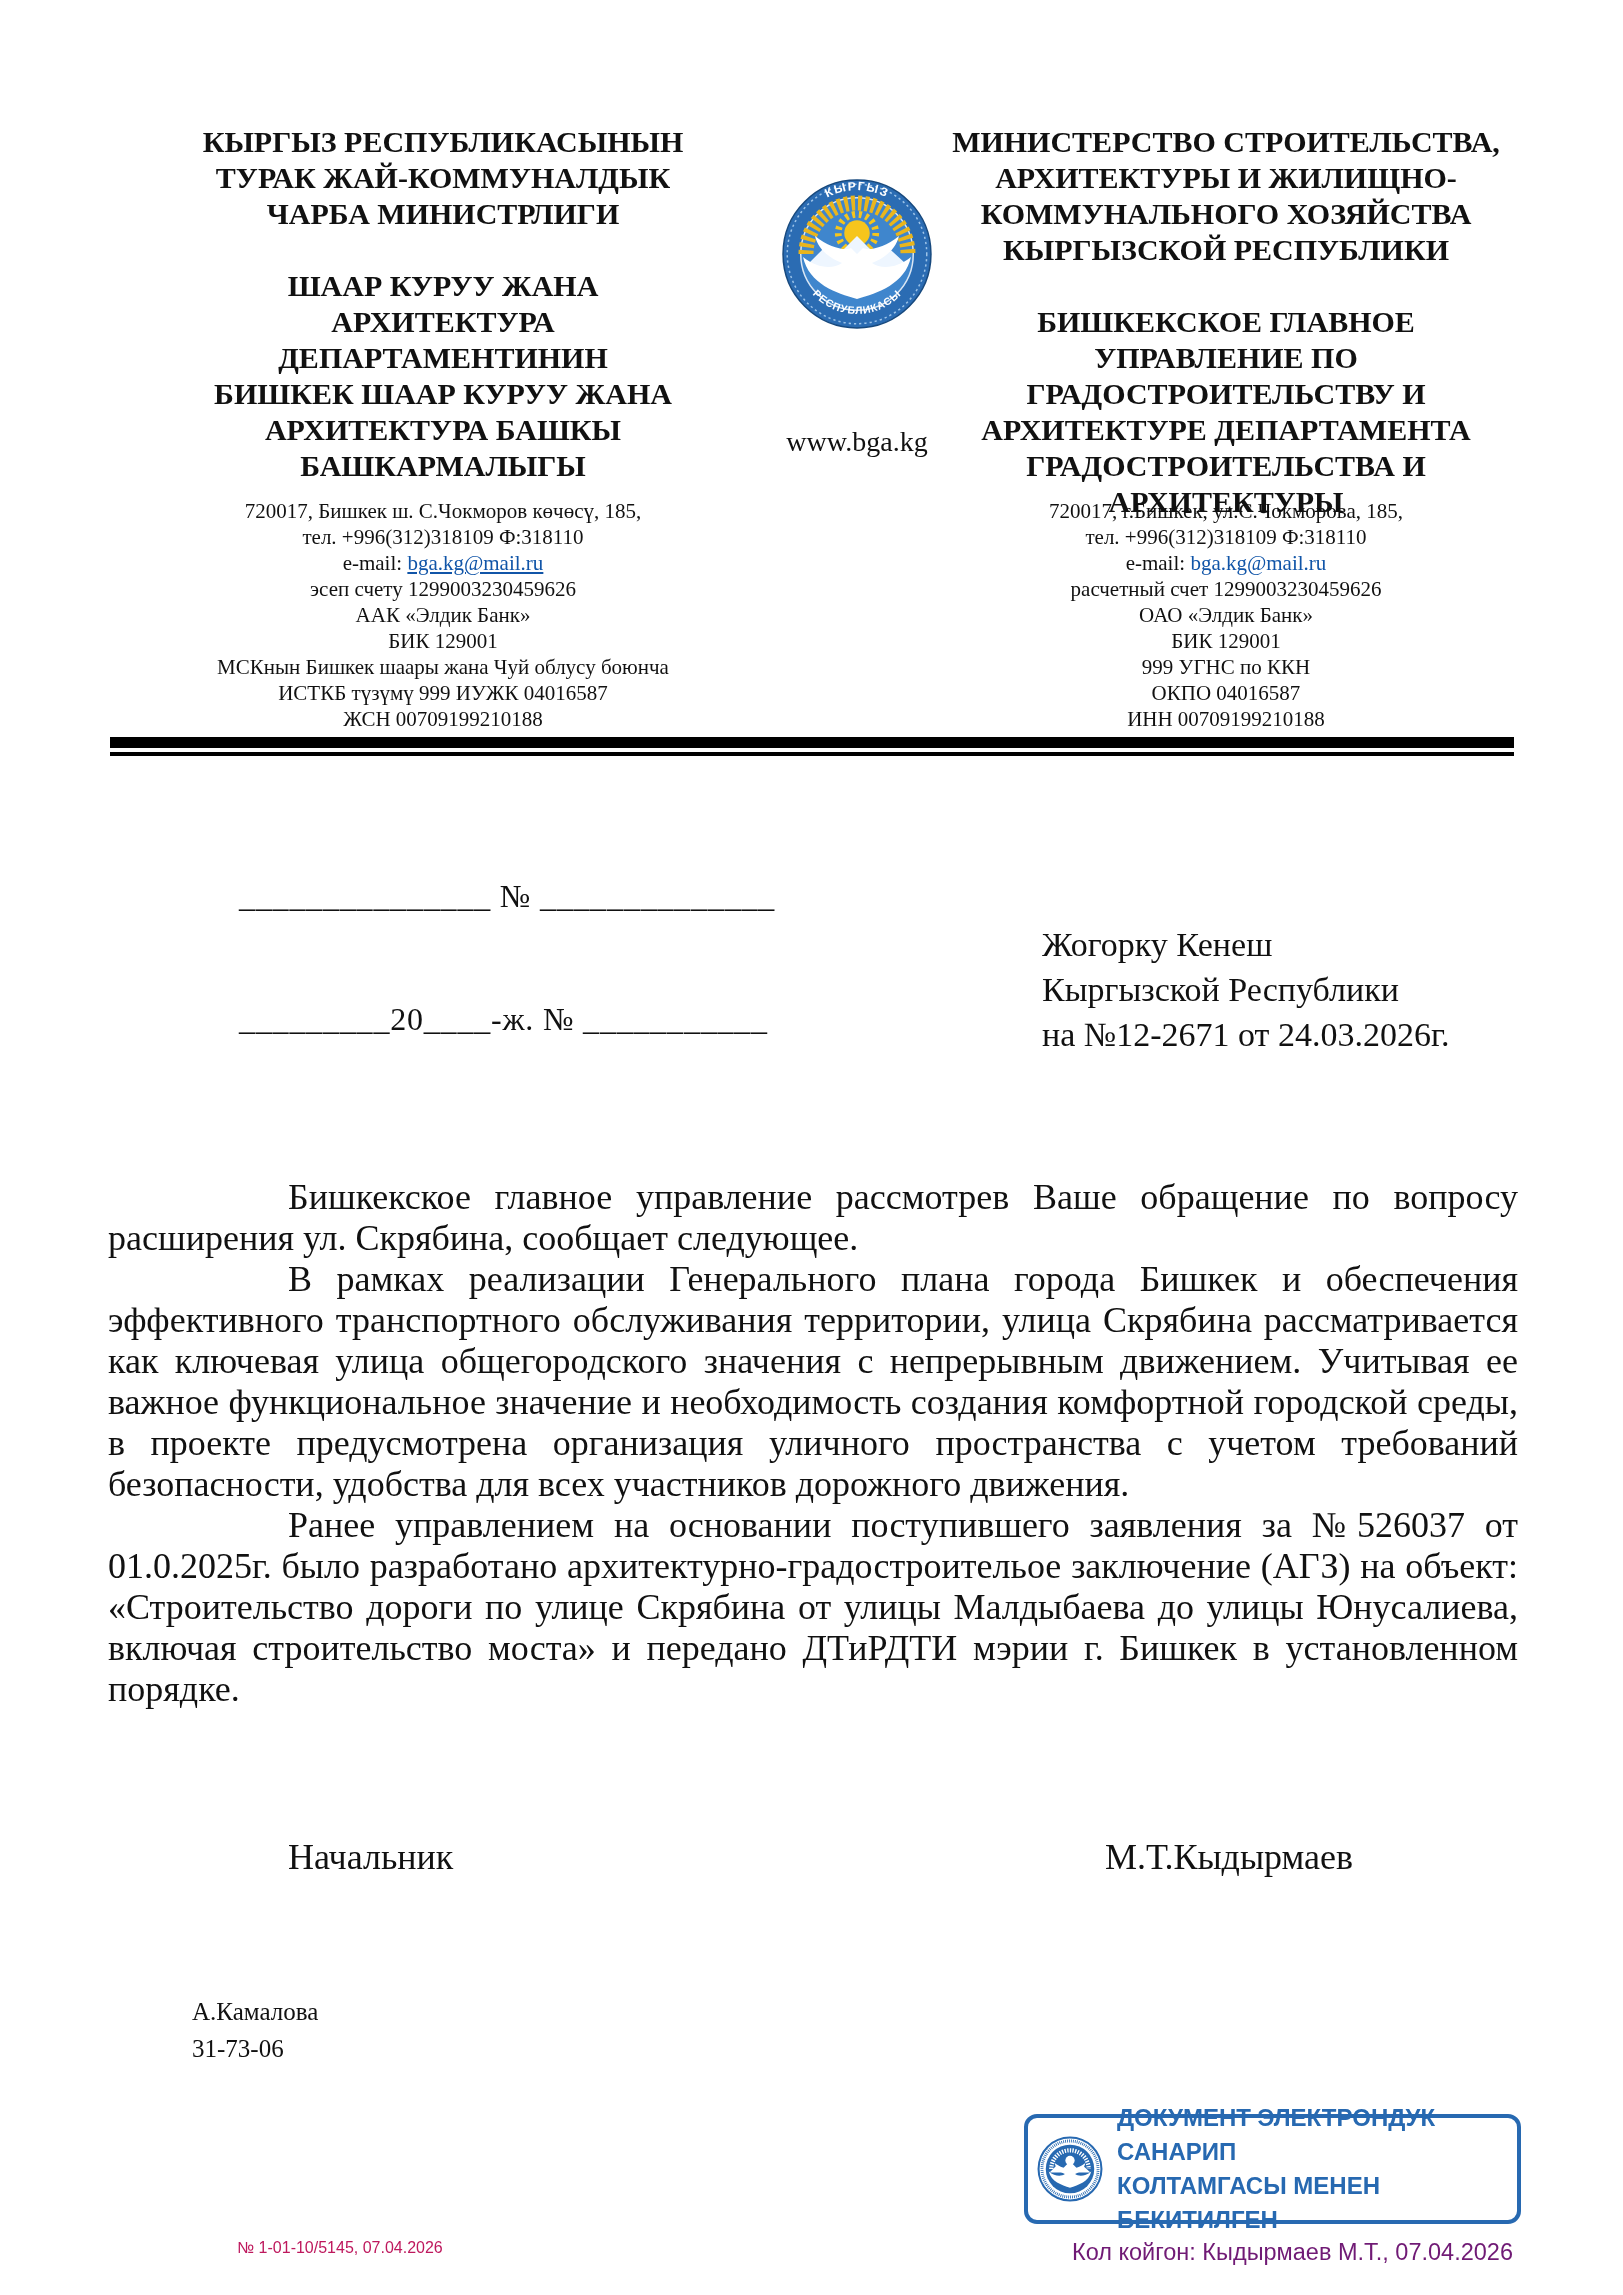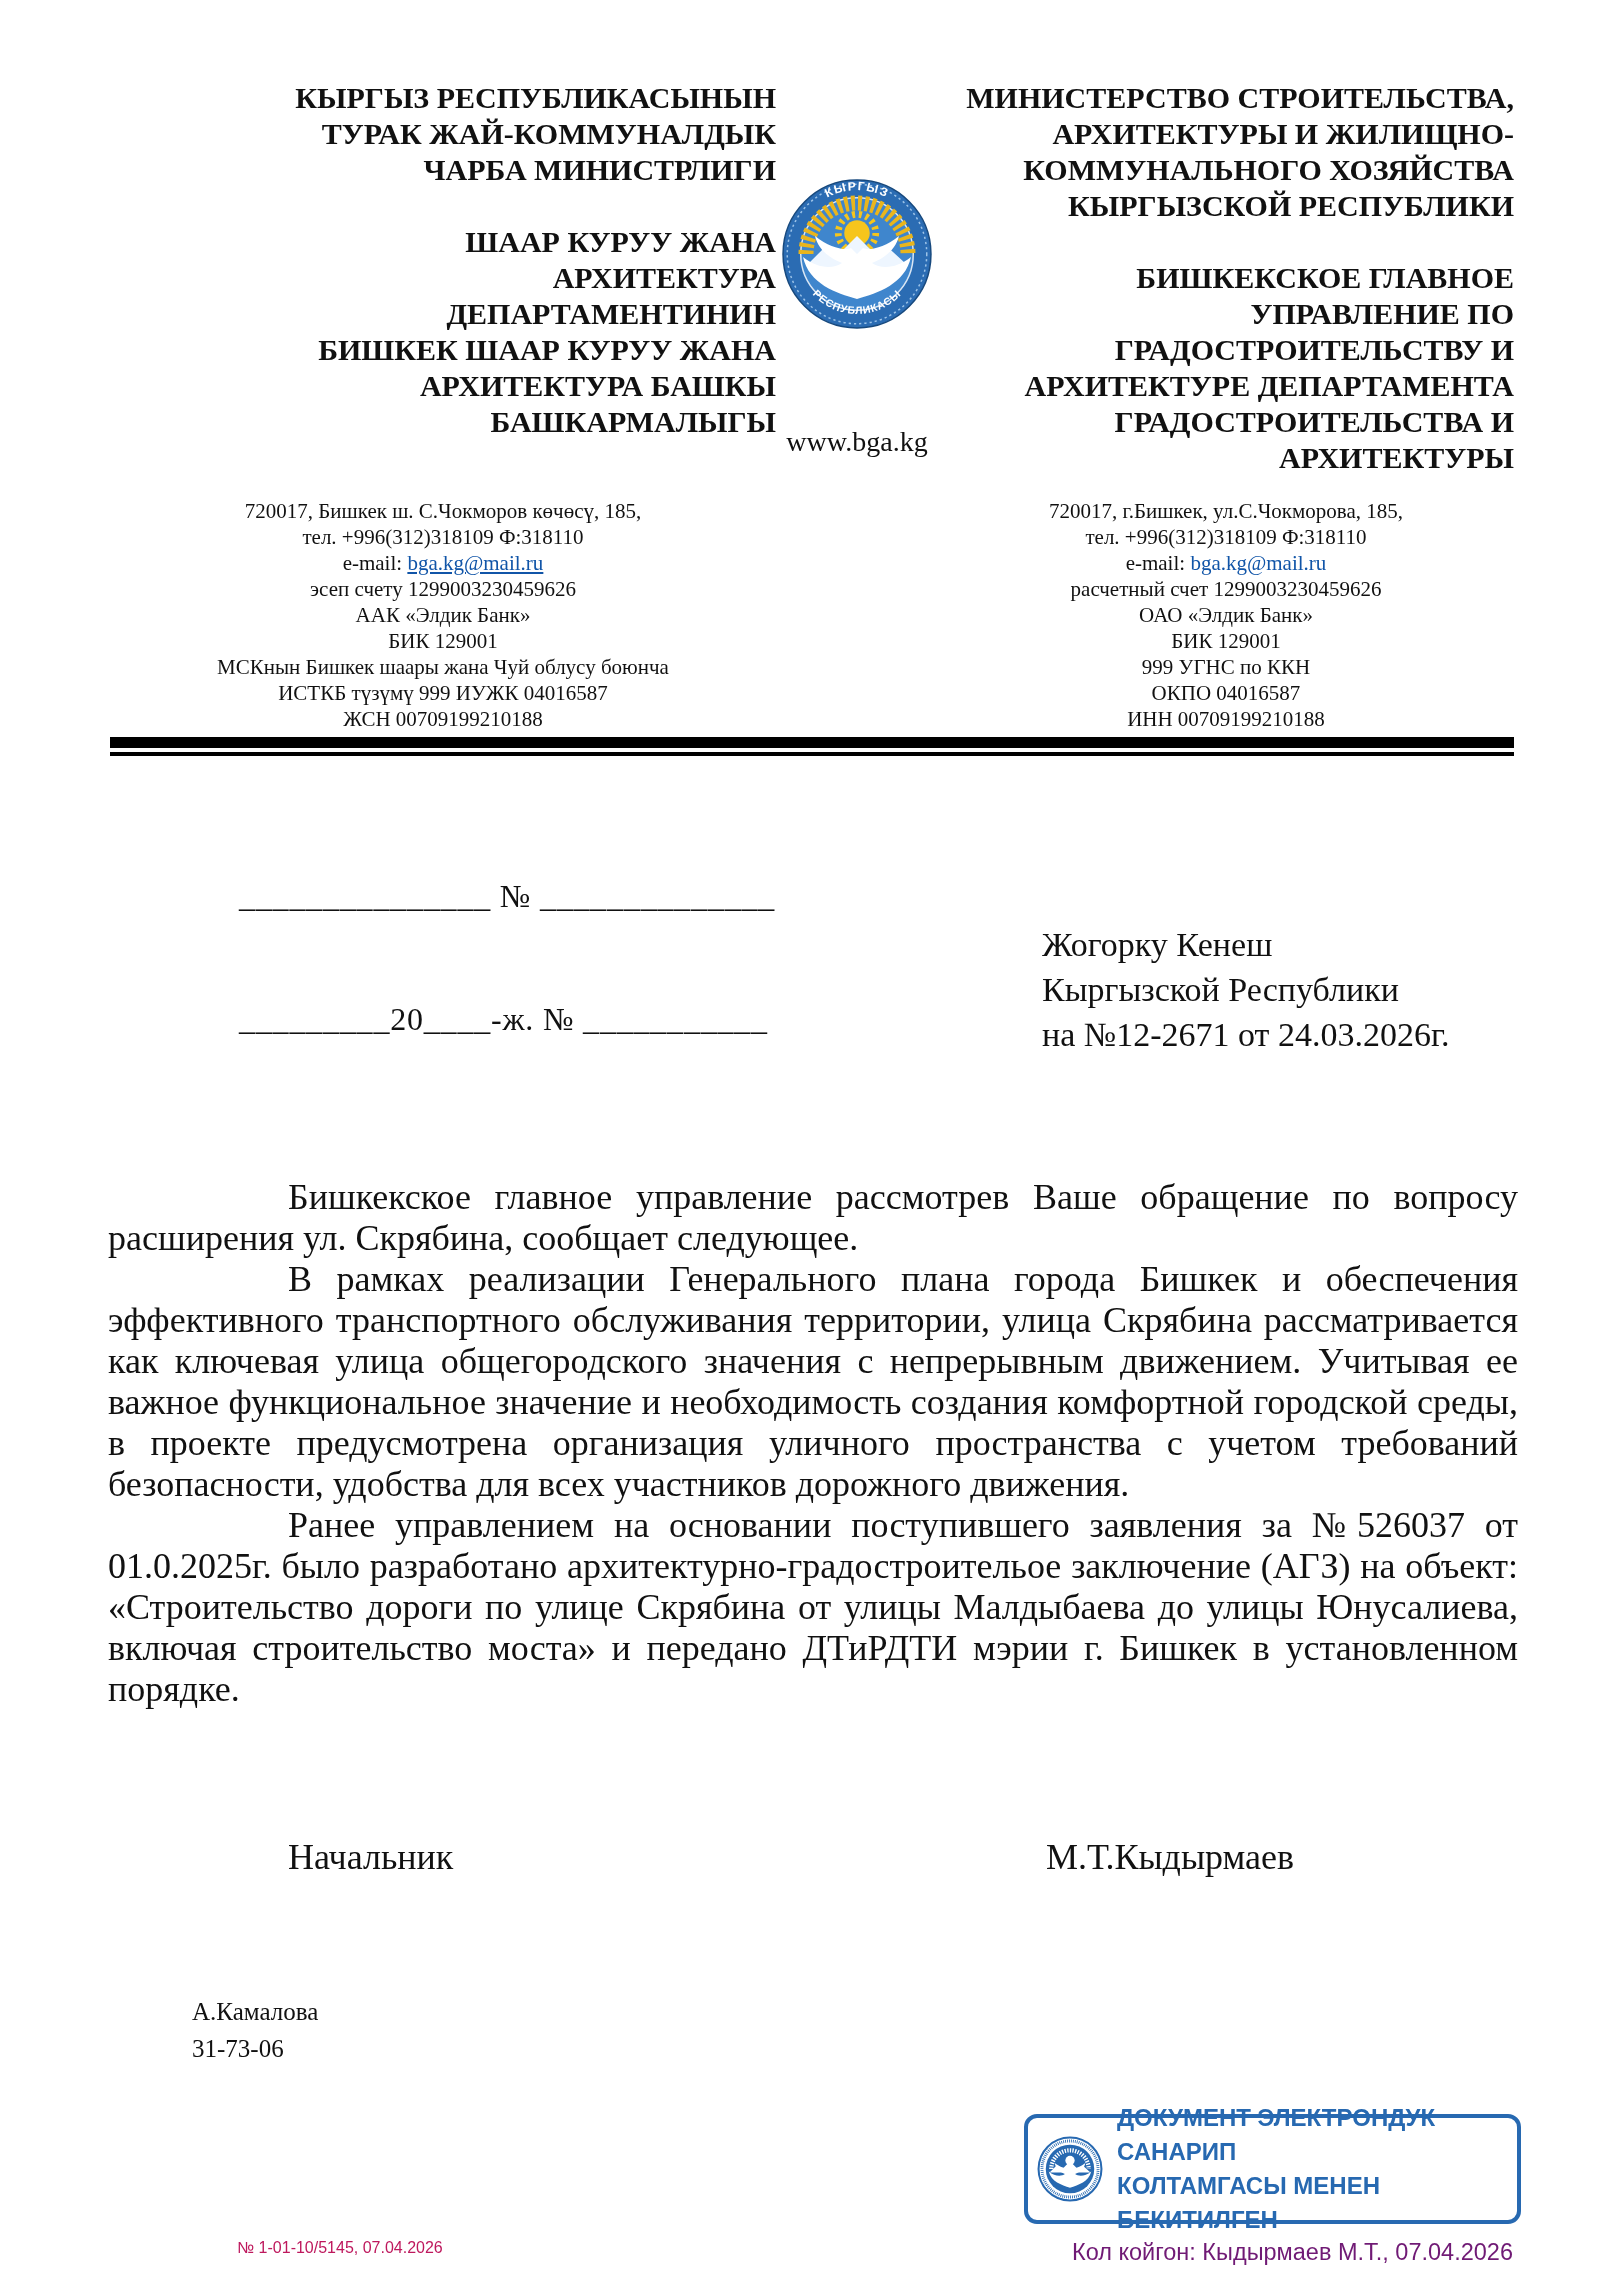--- a/index.html
+++ b/index.html
@@ -4,21 +4,21 @@
 <style>
   html,body{margin:0;padding:0;}
   body{width:1623px;height:2295px;background:#ffffff;position:relative;
        font-family:"Liberation Serif","DejaVu Serif",serif;color:#111;
        -webkit-font-smoothing:antialiased;}
   .page{position:absolute;inset:0;overflow:hidden;}
 
   
   .letterhead{position:absolute;top:80px;left:110px;width:1404px;
               display:grid;grid-template-columns:666px 162px 576px;}
-  .org{font-weight:bold;font-size:30px;line-height:36px;text-align:right;}
+  .org{font-weight:bold;font-size:30px;line-height:36px;text-align:center;margin-top:44px;}
   .org .block2{margin-top:36px;}
   .center-col{display:flex;flex-direction:column;align-items:center;}
   .logo{width:150px;height:150px;margin-top:99px;}
   .website{margin-top:97px;font-size:28px;color:#111;}
 
   
   .contacts{position:absolute;top:498px;left:110px;width:1404px;
             display:grid;grid-template-columns:666px 162px 576px;
             font-size:21px;line-height:26px;text-align:center;}
   .contacts a{color:#1155a8;text-decoration:none;}
@@ -38,21 +38,21 @@
 
   
   .salutation{position:absolute;top:1112px;left:578px;font-size:36px;}
   .body-text{position:absolute;top:1177px;left:108px;width:1410px;
              font-size:36px;line-height:41px;text-align:justify;}
   .body-text p{margin:0;text-indent:180px;}
 
   
   .signature{position:absolute;top:1836px;left:0;width:1623px;font-size:36px;}
   .sig-title{position:absolute;left:288px;}
-  .sig-name{position:absolute;left:1046px;}
+  .sig-name{position:absolute;left:1105px;}
 
   
   .executor{position:absolute;top:1993px;left:192px;font-size:25px;line-height:37px;}
 
   
   .stamp{position:absolute;top:2114px;left:1024px;width:497px;height:110px;
          border:4px solid #2769b1;border-radius:13px;box-sizing:border-box;
          background:#fff;display:flex;align-items:center;padding:0 11.4px 0 8px;}
   .stamp-emblem{width:68px;height:68px;flex:none;}
   .stamp-text{margin-left:13px;font-family:"Liberation Sans","DejaVu Sans",sans-serif;

